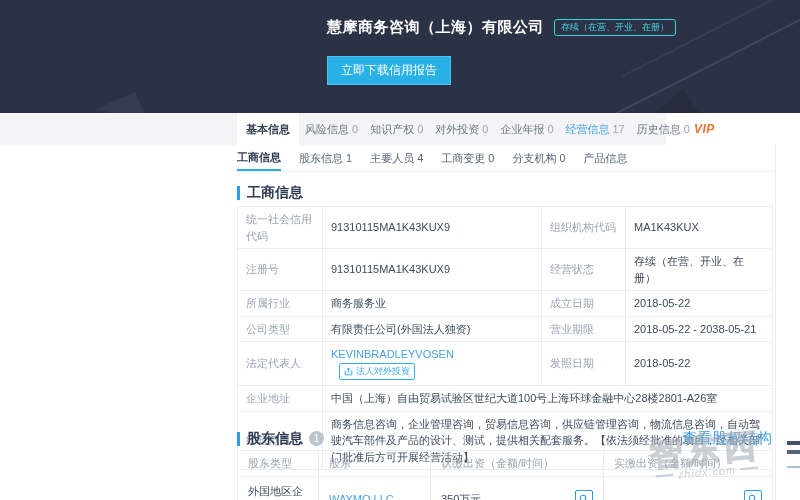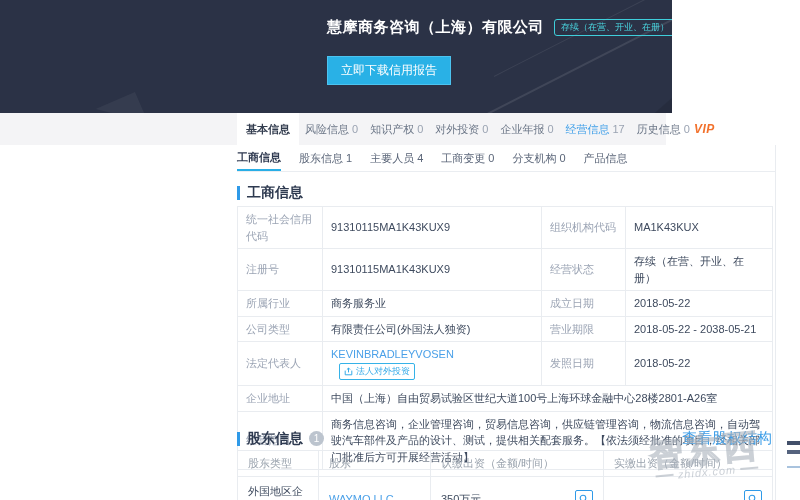--- a/index.html
+++ b/index.html
@@ -1,20 +1,20 @@
 <!DOCTYPE html>
 <html><head>
 <meta charset="utf-8">
 <style>
   html,body{margin:0;padding:0;background:#fff;}
   .page{position:relative;width:800px;height:500px;overflow:hidden;background:#fff;
         font-family:"Liberation Sans","DejaVu Sans",sans-serif;}
 
   
-  .hero{position:absolute;left:0;top:0;width:672px;height:113px;background:#2b3246;overflow:hidden;}
+  .hero{position:absolute;left:0;top:0;width:800px;height:113px;background:#2b3246;overflow:hidden;}
   .deco-line1{position:absolute;width:340px;height:2px;background:rgba(255,255,255,.10);
               transform:rotate(-27deg);right:-50px;top:80px;}
   .deco-line2{position:absolute;width:220px;height:1px;background:rgba(255,255,255,.08);
               transform:rotate(-27deg);right:-30px;top:26px;}
   .deco-tri1{position:absolute;left:98px;top:90px;width:0;height:0;
              border-left:34px solid transparent;border-right:20px solid transparent;
              border-bottom:26px solid rgba(255,255,255,.05);transform:rotate(14deg);}
   .deco-tri2{position:absolute;left:655px;top:88px;width:0;height:0;
              border-left:26px solid transparent;border-right:26px solid transparent;
              border-bottom:30px solid rgba(0,0,0,.10);transform:rotate(8deg);}

